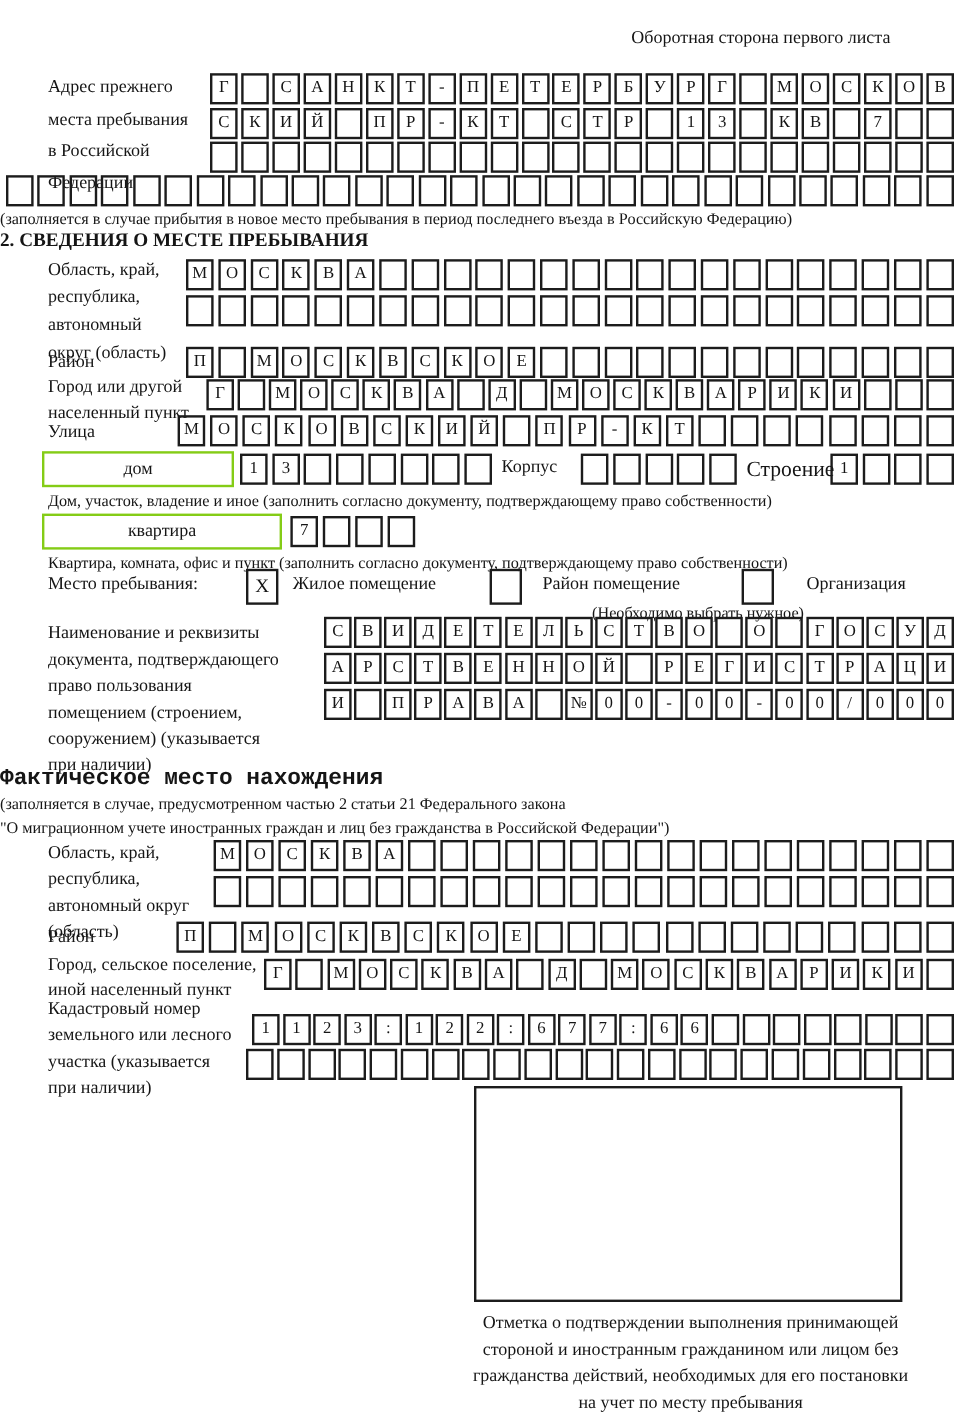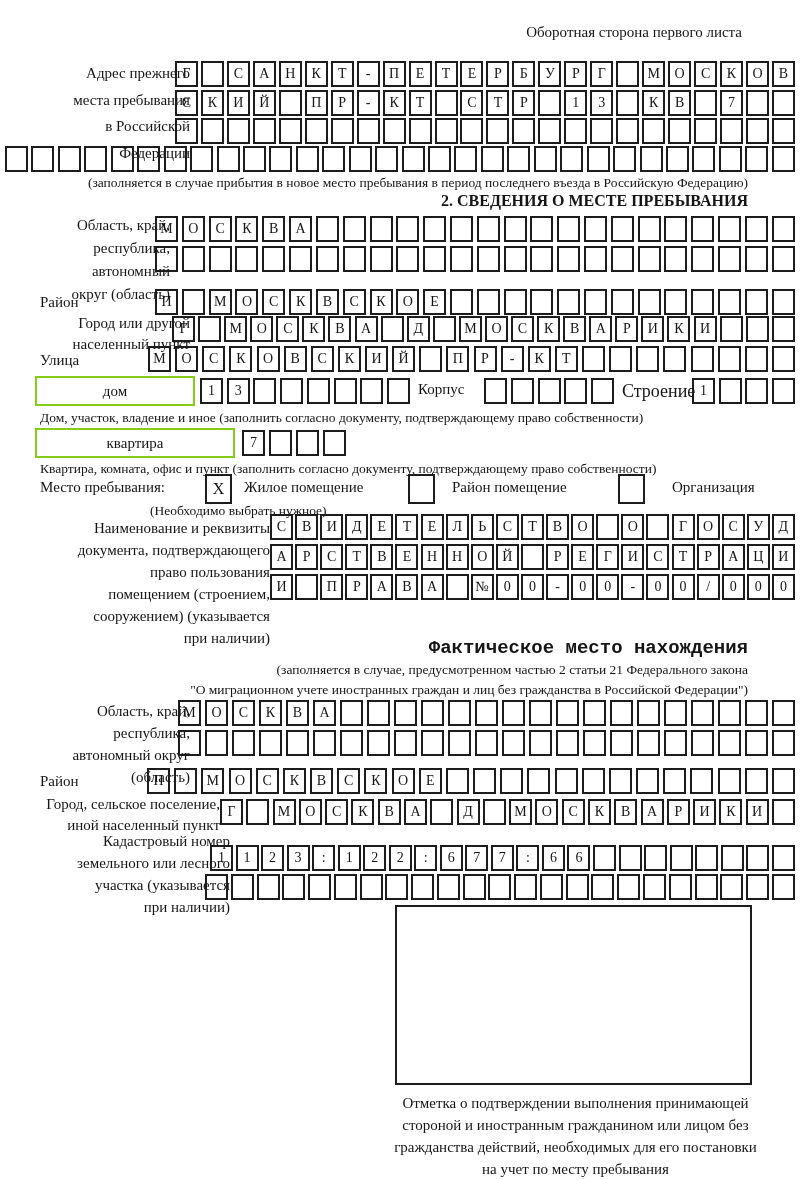--- a/index.html
+++ b/index.html
@@ -1,22 +1,22 @@
 <!DOCTYPE html>
 <html><head>
 <meta charset="utf-8">
 <style>
   html,body{margin:0;padding:0;background:#fff;}
   .page{position:relative;width:800px;height:1180px;background:#ffffff;
         font-family:"Liberation Serif",serif;color:#151515;overflow:hidden;}
-  .abs{position:absolute;text-align:right;}
+  .abs{position:absolute;}
   .lbl{font-size:15px;line-height:22px;white-space:pre-line;}
   .lh26{line-height:26.5px;}
   .note{font-size:13.5px;}
-  .center{left:0;width:748px;text-align:right;}
+  .center{left:0;width:748px;text-align:left;}
   .bold{font-weight:bold;}
   .boxrow{position:absolute;display:flex;justify-content:space-between;}
   .cbox{flex:none;width:23px;height:26px;border:2px solid #1c1c1c;box-sizing:border-box;
         display:flex;align-items:center;justify-content:center;font-size:14px;}
   .wbox{position:absolute;border:2px solid #84cc16;box-sizing:border-box;height:30px;
         display:flex;align-items:center;justify-content:center;font-size:15px;}
   .chk{position:absolute;width:27px;height:30px;border:2px solid #1c1c1c;box-sizing:border-box;
        display:flex;align-items:center;justify-content:center;font-size:16px;}
   .stamp{position:absolute;border:2px solid #1c1c1c;box-sizing:border-box;background:#fff;}
 </style>
@@ -324,21 +324,21 @@
     </div>
   <div class="abs note" style="left:40px;top:461px;">Квартира, комната, офис и пункт (заполнить согласно документу, подтверждающему право собственности)</div>
 
   <div class="abs" style="left:40px;top:479px;font-size:15px;">Место пребывания:</div>
   <div class="chk" style="left:205px;top:474px;">X</div>
   <div class="abs" style="left:244px;top:479px;font-size:15px;">Жилое помещение</div>
   <div class="chk" style="left:408px;top:474px;"></div>
   <div class="abs" style="left:452px;top:479px;font-size:15px;">Район помещение</div>
   <div class="chk" style="left:618px;top:474px;"></div>
   <div class="abs" style="left:672px;top:479px;font-size:15px;">Организация</div>
-  <div class="abs note" style="left:150px;top:503px;width:520px;text-align:left;">(Необходимо выбрать нужное)</div>
+  <div class="abs note" style="left:150px;top:503px;width:520px;text-align:right;">(Необходимо выбрать нужное)</div>
 
   <div class="abs lbl" style="left:40px;top:517px;width:230px;">Наименование и реквизиты
 документа, подтверждающего
 право пользования
 помещением (строением,
 сооружением) (указывается
 при наличии)</div>
   <div class="boxrow" style="left:270px;top:514px;width:525px;">
       <div class="cbox">С</div>
       <div class="cbox">В</div>

